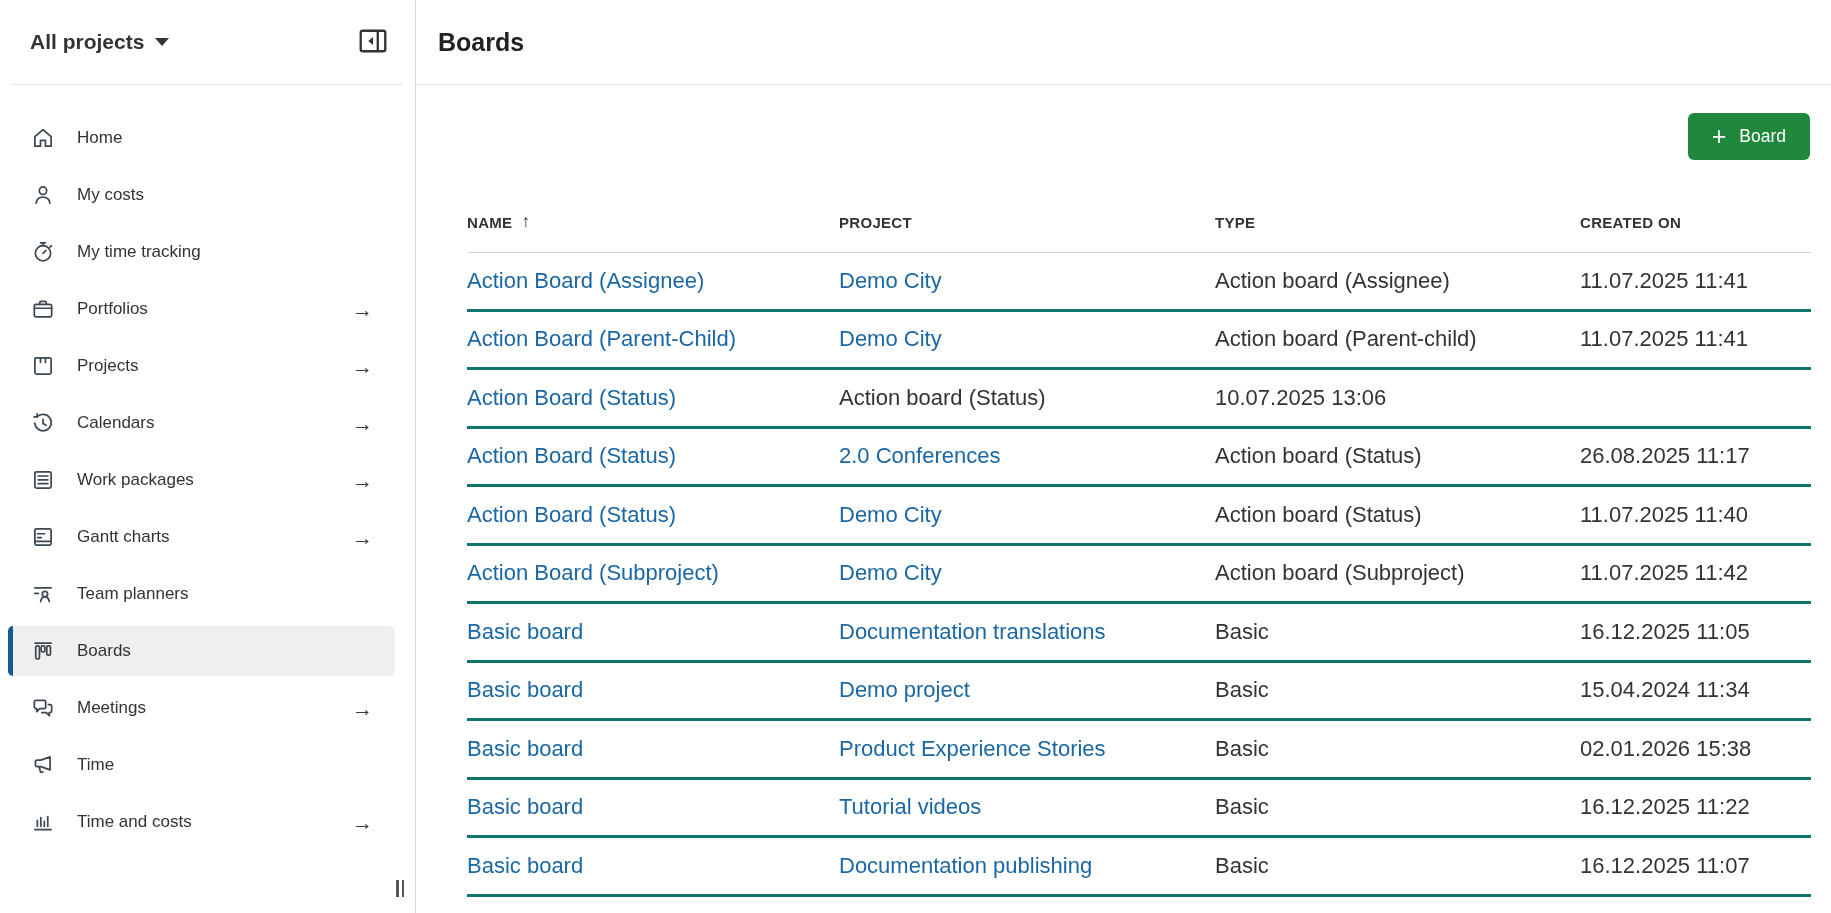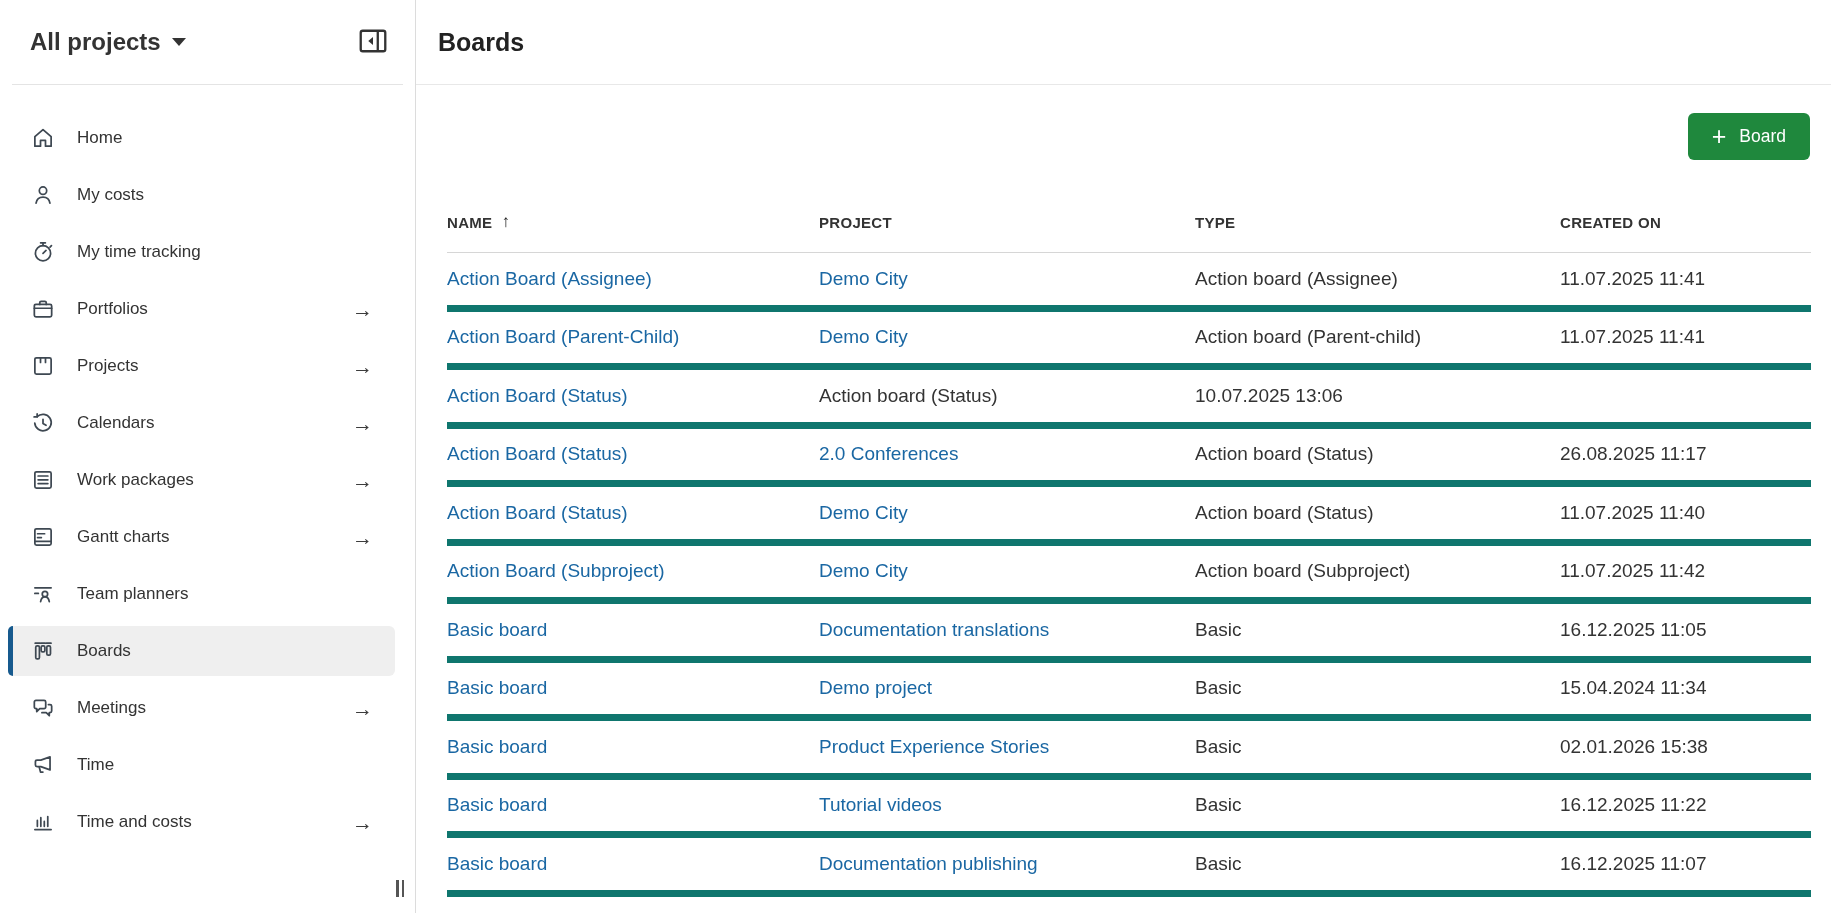--- a/index.html
+++ b/index.html
@@ -19,21 +19,21 @@
     position:relative; background:#fff;
   }
   .sidebar-header {
     height:85px; margin:0 12px;
     display:flex; align-items:center;
     border-bottom:1px solid #e4e4e4;
     padding-left:18px;
   }
   .project-selector {
     display:flex; align-items:center; gap:11px;
-    font-size:24px; font-weight:700; color:#333; cursor:pointer;
+    font-size:21px; font-weight:700; color:#333; cursor:pointer;
   }
   .caret-down {
     width:0; height:0;
     border-left:7px solid transparent;
     border-right:7px solid transparent;
     border-top:8px solid #333;
   }
   .collapse-btn {
     margin-left:auto; margin-right:10px;
     width:40px; height:36px;
@@ -85,34 +85,35 @@
     font-size:17.5px; font-family:"Liberation Sans", sans-serif;
     cursor:pointer;
   }
   .create-button .plus { font-size:25px; font-weight:300; line-height:0; margin-top:-2px; }
 
   .boards-table { margin:32px 20px 0 31px; }
   .thead, .trow {
     display:grid;
     grid-template-columns:372px 376px 365px 1fr;
     align-items:center;
+    margin-left:20px;
   }
   .thead {
     height:61px;
     border-bottom:1px solid #d6d6d6;
   }
   .th {
     font-size:15px; font-weight:700; color:#333; letter-spacing:0.3px;
     display:flex; align-items:center; cursor:pointer;
   }
   .sort-arrow { margin-left:9px; font-size:17px; font-weight:400; color:#222; }
   .trow {
     height:58.5px;
-    border-bottom:7px solid #0f766e;
-    font-size:19px; color:#333;
+    border-bottom:3px solid #0f766e;
+    font-size:22px; color:#333;
   }
   .td { overflow:hidden; text-overflow:ellipsis; white-space:nowrap; padding-right:16px; }
   a.link { color:#1a67a3; text-decoration:none; cursor:pointer; }
 </style>
 </head>
 <body>
 
 <div class="app">
 
   <aside class="sidebar">

